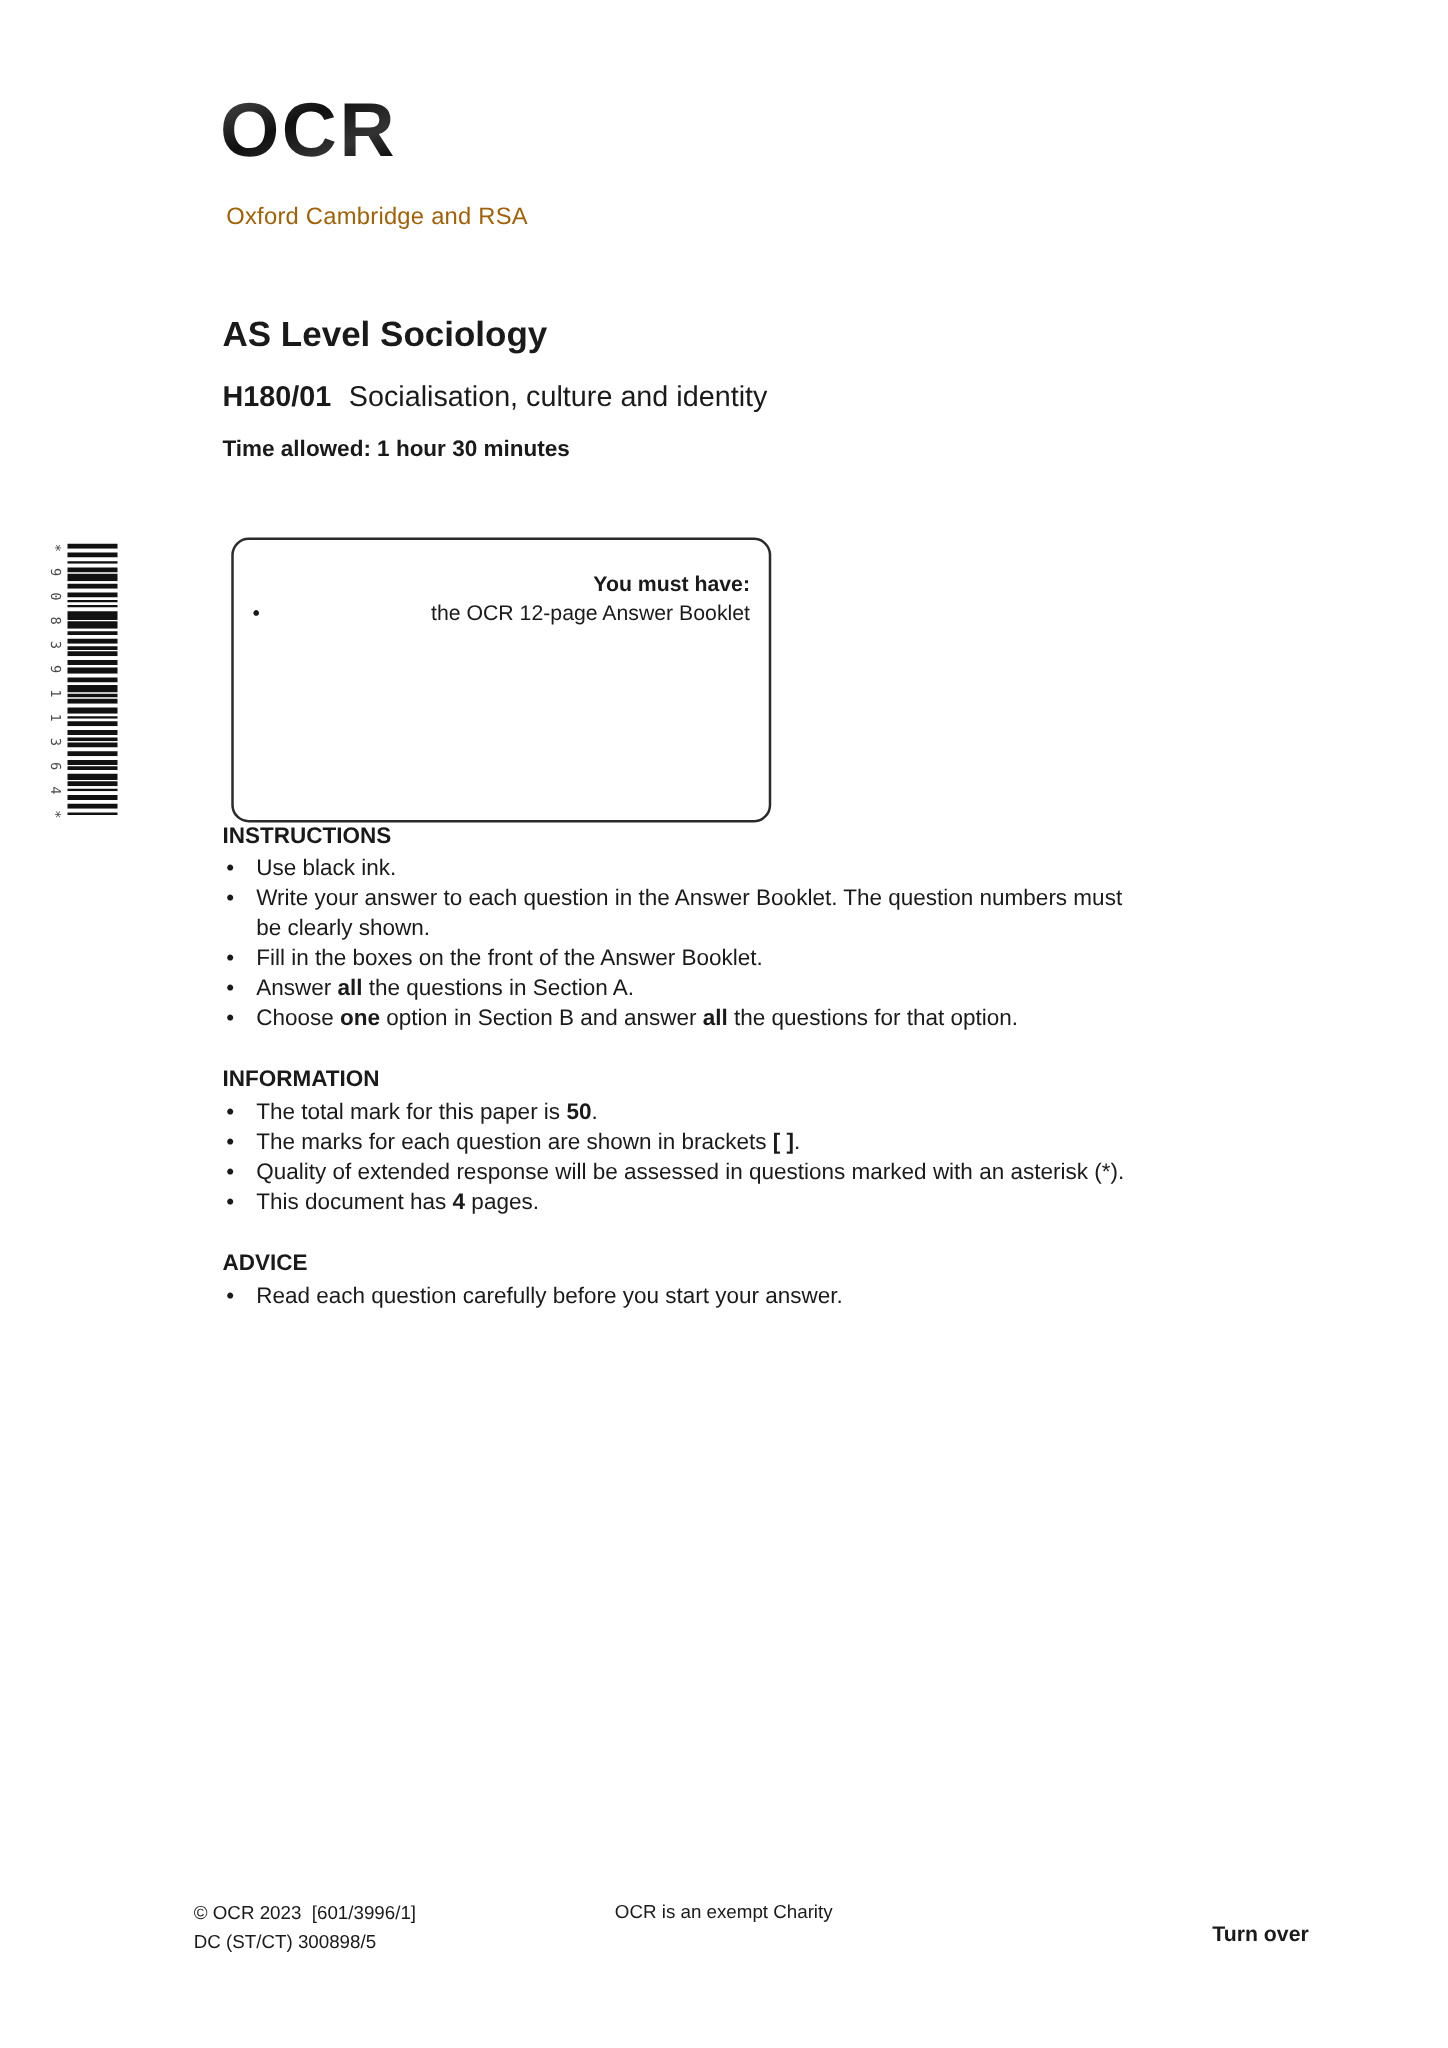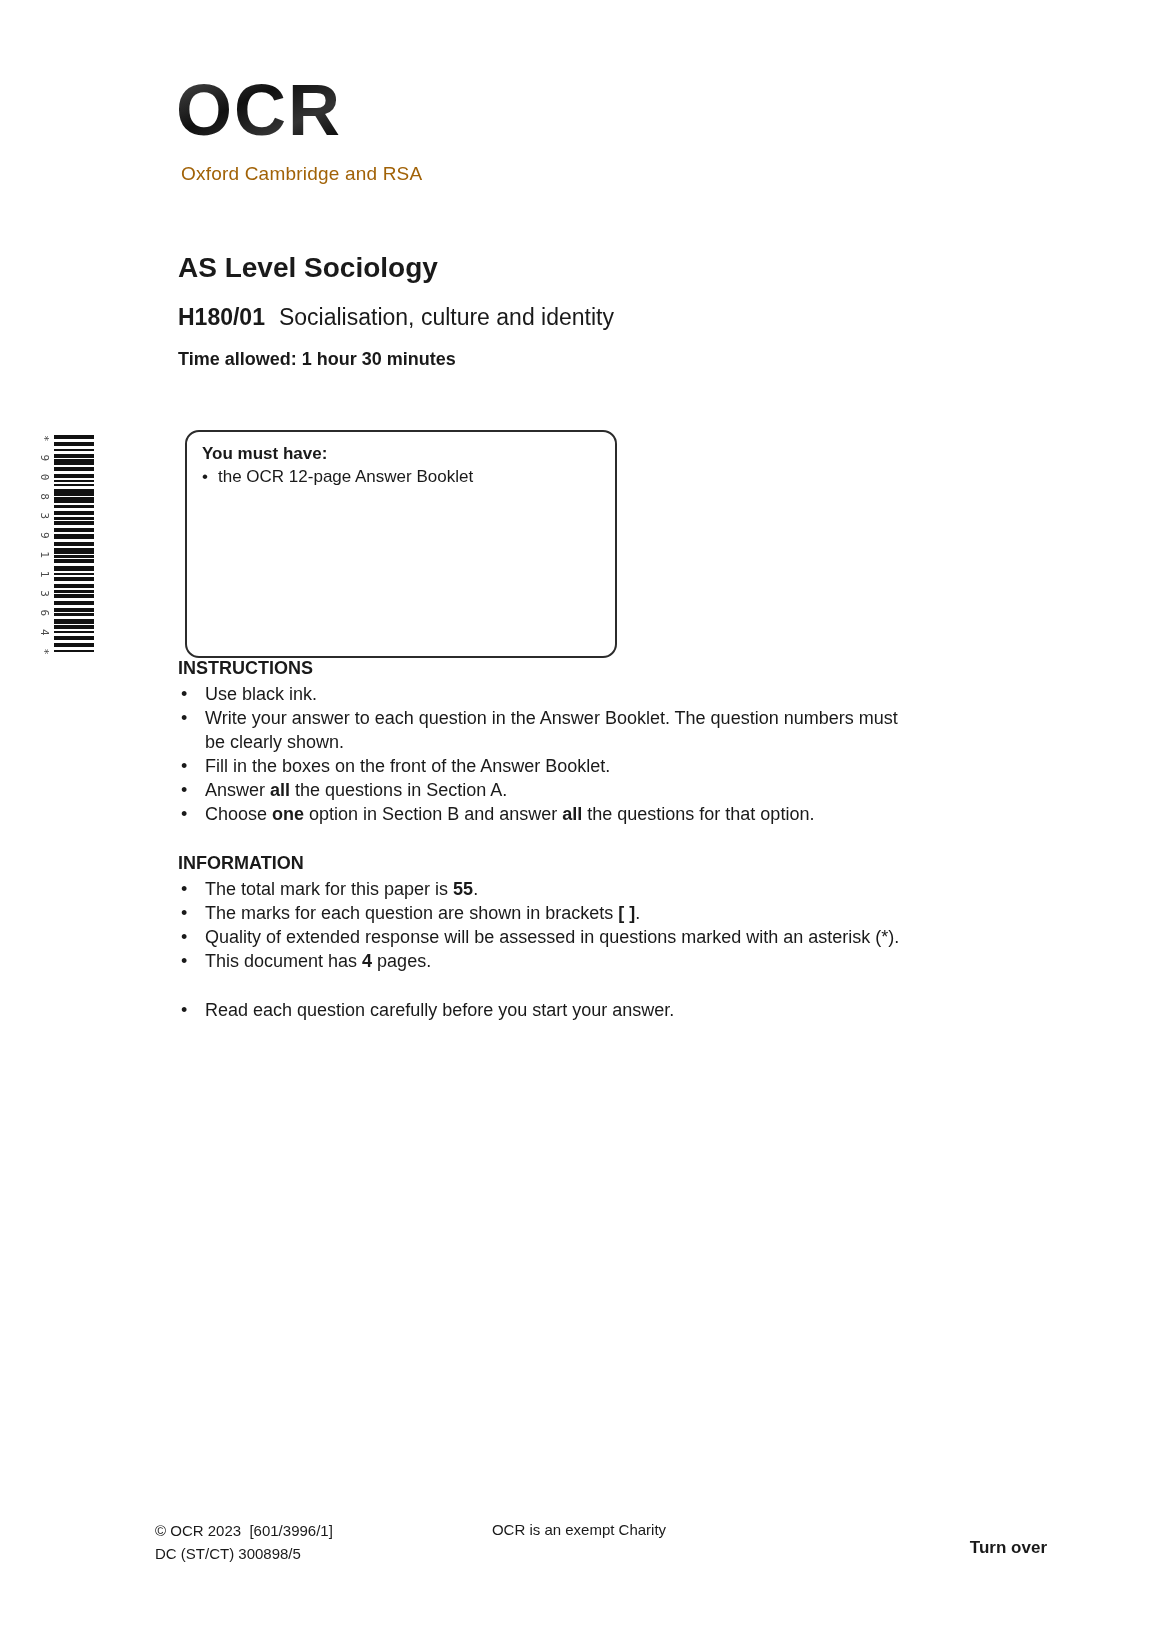--- a/index.html
+++ b/index.html
@@ -7,21 +7,21 @@
     position:relative;
     width:1158px;height:1638px;
     background:#ffffff;
     font-family:"Liberation Sans", sans-serif;
     color:#1a1a1a;
     overflow:hidden;
   }
   
   .logo-text{
     position:absolute;left:176px;top:74px;
-    font-size:72px;line-height:1;font-weight:bold;letter-spacing:2px;
+    font-size:61px;line-height:1;font-weight:bold;letter-spacing:2px;
     background:linear-gradient(155deg,#4d4d4d 0%,#101010 40%,#333333 70%,#000000 100%);
     -webkit-background-clip:text;background-clip:text;
     -webkit-text-fill-color:transparent;color:#1c1c1c;
   }
   .logo-tagline{
     position:absolute;left:181px;top:163px;
     font-size:19px;color:#a16207;letter-spacing:0.2px;
   }
   
   .title{
@@ -55,21 +55,22 @@
     width:220px;height:14px;
     transform-origin:0 0;transform:rotate(90deg) translateY(-14px);
     display:flex;justify-content:space-between;align-items:center;
     font-family:"DejaVu Sans Mono", monospace;
     font-size:11px;color:#4a4a4a;
   }
   
   .must-have{
     position:absolute;left:185px;top:430px;width:432px;height:228px;
     border:2px solid #2b2b2b;border-radius:14px;box-sizing:border-box;
-    padding:10px 15px;
+    padding:24px 15px;
+    text-align:right;
   }
   .must-have-heading{font-size:17px;font-weight:bold;line-height:23px;}
   .must-have .li{font-size:17px;line-height:23px;position:relative;padding-left:16px;}
   .must-have .li .dot{position:absolute;left:0;top:0;}
   
   .sections{
     position:absolute;left:178px;top:656px;width:862px;
     font-size:18px;line-height:24px;color:#1a1a1a;
   }
   .section{margin-bottom:25px;}
@@ -209,26 +210,27 @@
       <div class="section">
         <div class="section-heading">INSTRUCTIONS</div>
         <div class="li"><span class="dot">•</span><span>Use black ink.</span></div>
         <div class="li"><span class="dot">•</span><span>Write your answer to each question in the Answer Booklet. The question numbers must<br>be clearly shown.</span></div>
         <div class="li"><span class="dot">•</span><span>Fill in the boxes on the front of the Answer Booklet.</span></div>
         <div class="li"><span class="dot">•</span><span>Answer <b>all</b> the questions in Section A.</span></div>
         <div class="li"><span class="dot">•</span><span>Choose <b>one</b> option in Section B and answer <b>all</b> the questions for that option.</span></div>
       </div>
       <div class="section">
         <div class="section-heading">INFORMATION</div>
-        <div class="li"><span class="dot">•</span><span>The total mark for this paper is <b>55</b>.</span></div>
+        <div class="li"><span class="dot">•</span><span>The total mark for this paper is <b>50</b>.</span></div>
         <div class="li"><span class="dot">•</span><span>The marks for each question are shown in brackets <b>[&nbsp;]</b>.</span></div>
         <div class="li"><span class="dot">•</span><span>Quality of extended response will be assessed in questions marked with an asterisk (*).</span></div>
         <div class="li"><span class="dot">•</span><span>This document has <b>4</b> pages.</span></div>
       </div>
       <div class="section">
+        <div class="section-heading">ADVICE</div>
         <div class="li"><span class="dot">•</span><span>Read each question carefully before you start your answer.</span></div>
       </div>
     </div>
 
   <div class="footer-left">
     <div>© OCR 2023&nbsp; [601/3996/1]</div>
     <div>DC (ST/CT) 300898/5</div>
   </div>
   <div class="footer-center">OCR is an exempt Charity</div>
   <div class="footer-right">Turn over</div>

